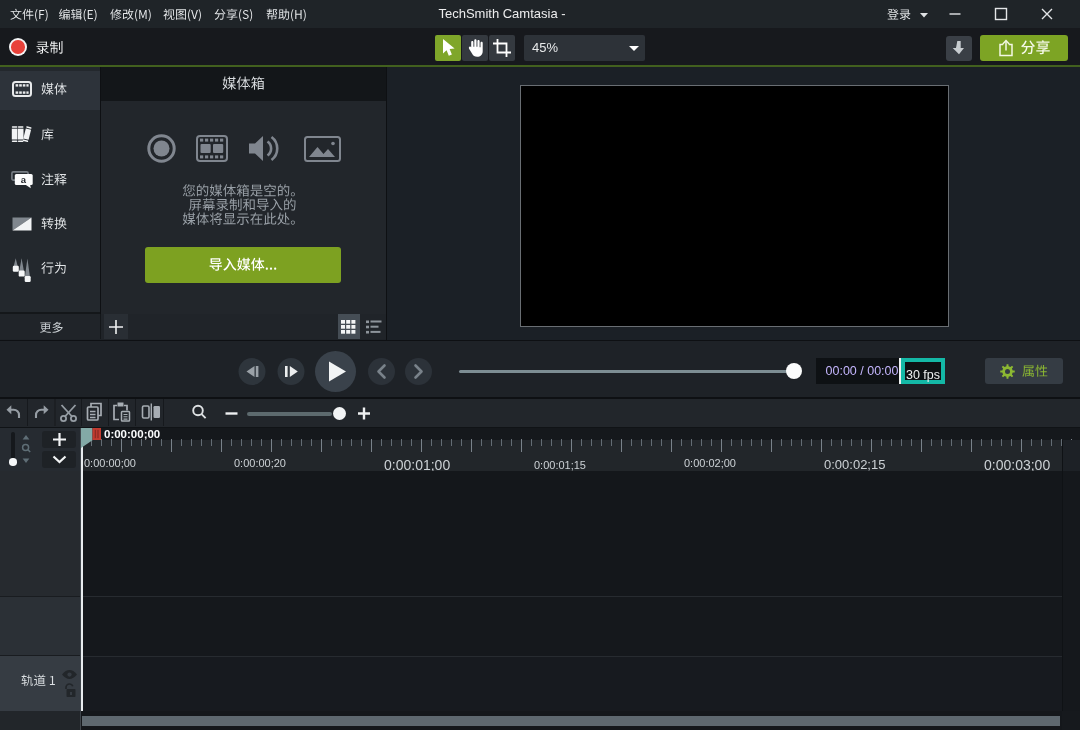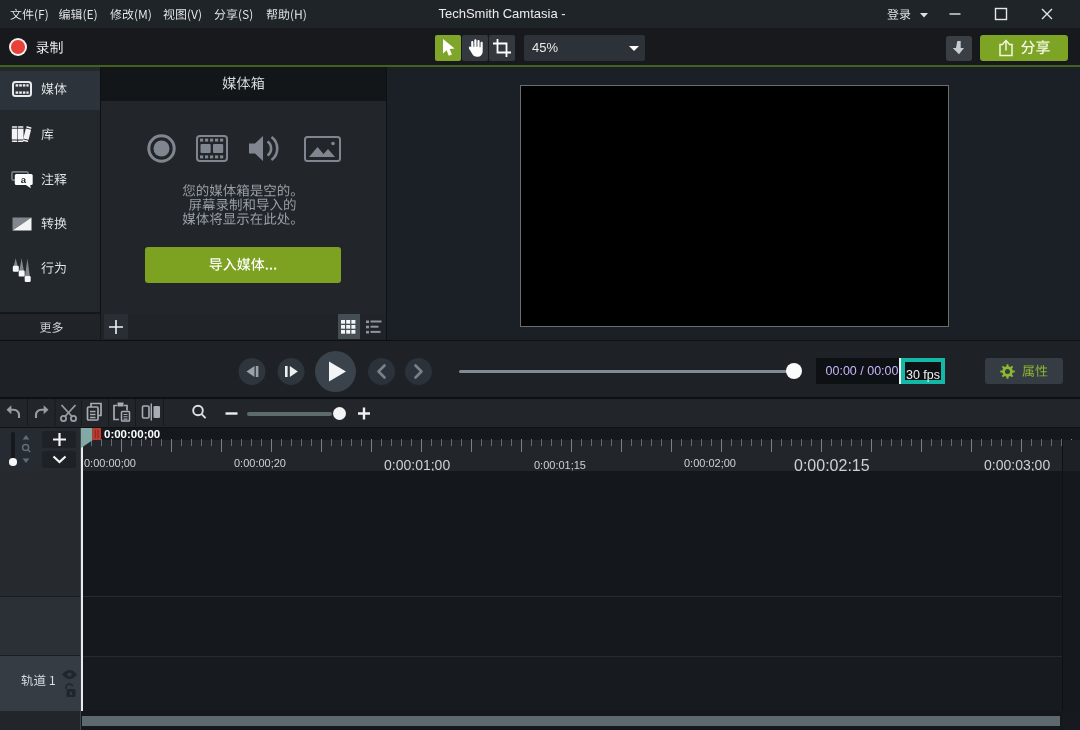--- a/index.html
+++ b/index.html
@@ -307,21 +307,21 @@
 </defs>
 <rect width="998" height="14" fill="url(#tkm)"></rect>
 <rect width="998" height="14" fill="url(#tkt)"></rect>
 </svg>
 
 <div class="a" style="left:84px;top:457px;font-size:11px;color:#ccd1d5">0:00:00;00</div>
 <div class="a" style="left:234px;top:457px;font-size:11px;color:#ccd1d5">0:00:00;20</div>
 <div class="a" style="left:384px;top:457px;font-size:14px;color:#ccd1d5">0:00:01;00</div>
 <div class="a" style="left:534px;top:459px;font-size:11px;color:#ccd1d5">0:00:01;15</div>
 <div class="a" style="left:684px;top:457px;font-size:11px;color:#ccd1d5">0:00:02;00</div>
-<div class="a" style="left:794px;top:457px;font-size:16px;color:#ccd1d5">0:00:02;15</div>
+<div class="a" style="left:824px;top:457px;font-size:13px;color:#ccd1d5">0:00:02;15</div>
 <div class="a" style="left:984px;top:457px;font-size:14px;color:#ccd1d5">0:00:03;00</div>
 
 <div class="a" style="left:104px;top:428px;height:13px;line-height:13px;font-size:11.5px;font-weight:bold;color:#fbfcfd">0:00:00;00</div>
 
 <div class="a" style="left:0;top:428px;width:81px;height:43px;background:#262b31"></div>
 <div class="a" style="left:10.5px;top:432px;width:4px;height:27px;border-radius:2px;background:#15181c"></div>
 <div class="a" style="left:9px;top:458px;width:7.5px;height:7.5px;border-radius:50%;background:#f6f8f9"></div>
 <svg class="a" style="left:20px;top:435px" width="12" height="28" viewBox="0 0 12 28">
 <g fill="#5f6e76">
         <path d="M6 0l3.4 4.4H2.6z"></path>

